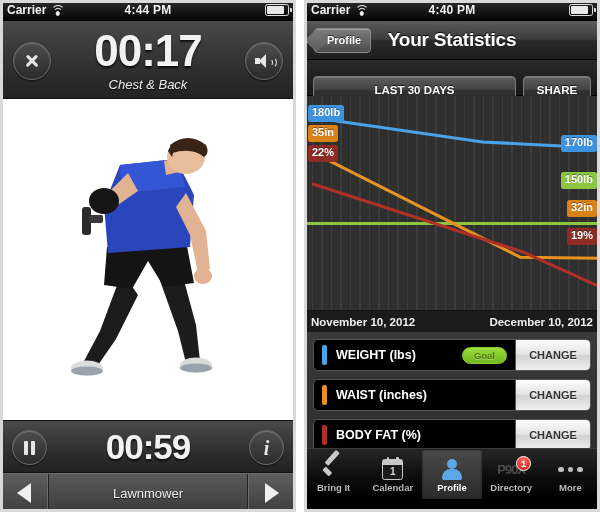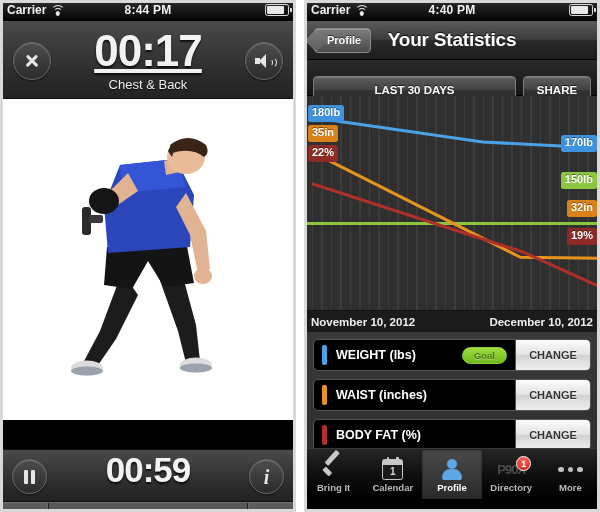--- a/index.html
+++ b/index.html
@@ -60,32 +60,31 @@
   .spk .cone{position:absolute;left:4px;top:0;width:0;height:0;border-top:7.5px solid transparent;border-bottom:7.5px solid transparent;border-right:7px solid #e6e6e6;}
   .spk .w{position:absolute;border:1.6px solid #e6e6e6;border-radius:50%;border-left-color:transparent;border-top-color:transparent;border-bottom-color:transparent;}
   .spk .w1{width:5px;height:5px;left:11px;top:5px;}
   .spk .w2{width:9px;height:9px;left:11.5px;top:3px;}
   .timer-main{text-align:center;line-height:1;}
   .big-time{
     font-size:44px;font-weight:bold;letter-spacing:-1px;
     color:#f2f2f2;
     text-shadow:0 2px 2px rgba(0,0,0,.75);
     font-family:"Liberation Sans", sans-serif;
-    text-decoration:underline;
-  }
-  .sub-label{margin-top:5px;font-size:13px;color:#efefef;text-shadow:0 1px 1px rgba(0,0,0,.8);}
+  }
+  .sub-label{margin-top:5px;font-size:13px;color:#efefef;text-shadow:0 1px 1px rgba(0,0,0,.8);font-style:italic;}
 
   .video-area{position:relative;background:#ffffff;height:321px;overflow:hidden;}
   .athlete{position:absolute;left:50%;top:50%;transform:translate(-50%,-50%);}
 
   .bottom-timer{
     position:relative;height:51px;
     background:linear-gradient(180deg,#4a4a4a 0%,#3a3a3a 35%,#2b2b2b 72%,#222 100%);
     border-top:1px solid #111;border-bottom:1px solid #111;
-    display:flex;align-items:flex-start;justify-content:center;margin-top:29px;
+    display:flex;align-items:center;justify-content:center;
   }
   .round-btn.small{width:33px;height:33px;top:9px;}
   .round-btn.pause{left:12px;}
   .round-btn.info{right:12px;}
   .pause-glyph{display:flex;gap:3.5px;}
   .pause-glyph span{display:block;width:4px;height:14px;background:#e6e6e6;border-radius:1px;}
   .i-glyph{font-style:italic;font-family:"Liberation Serif",serif;font-size:20px;color:#e6e6e6;font-weight:bold;line-height:1;}
   .small-time{font-size:35px;font-weight:bold;color:#f2f2f2;letter-spacing:-1px;text-shadow:0 2px 2px rgba(0,0,0,.75);}
 
   .exercise-bar{
@@ -240,21 +239,21 @@
 
     <div class="statusbar">
       <div class="sb-left">
         <span>Carrier</span>
         <span class="wifi">
             <i></i>
             <i></i>
             <i></i>
           </span>
       </div>
-      <div class="sb-center">8:44 PM</div>
+      <div class="sb-center">4:44 PM</div>
       <div class="sb-right">
         <span class="battery">
             <span class="fill"></span>
           </span>
       </div>
     </div>
 
     <div class="timer-head">
       <div class="round-btn close">
         <span class="x-glyph"></span>

